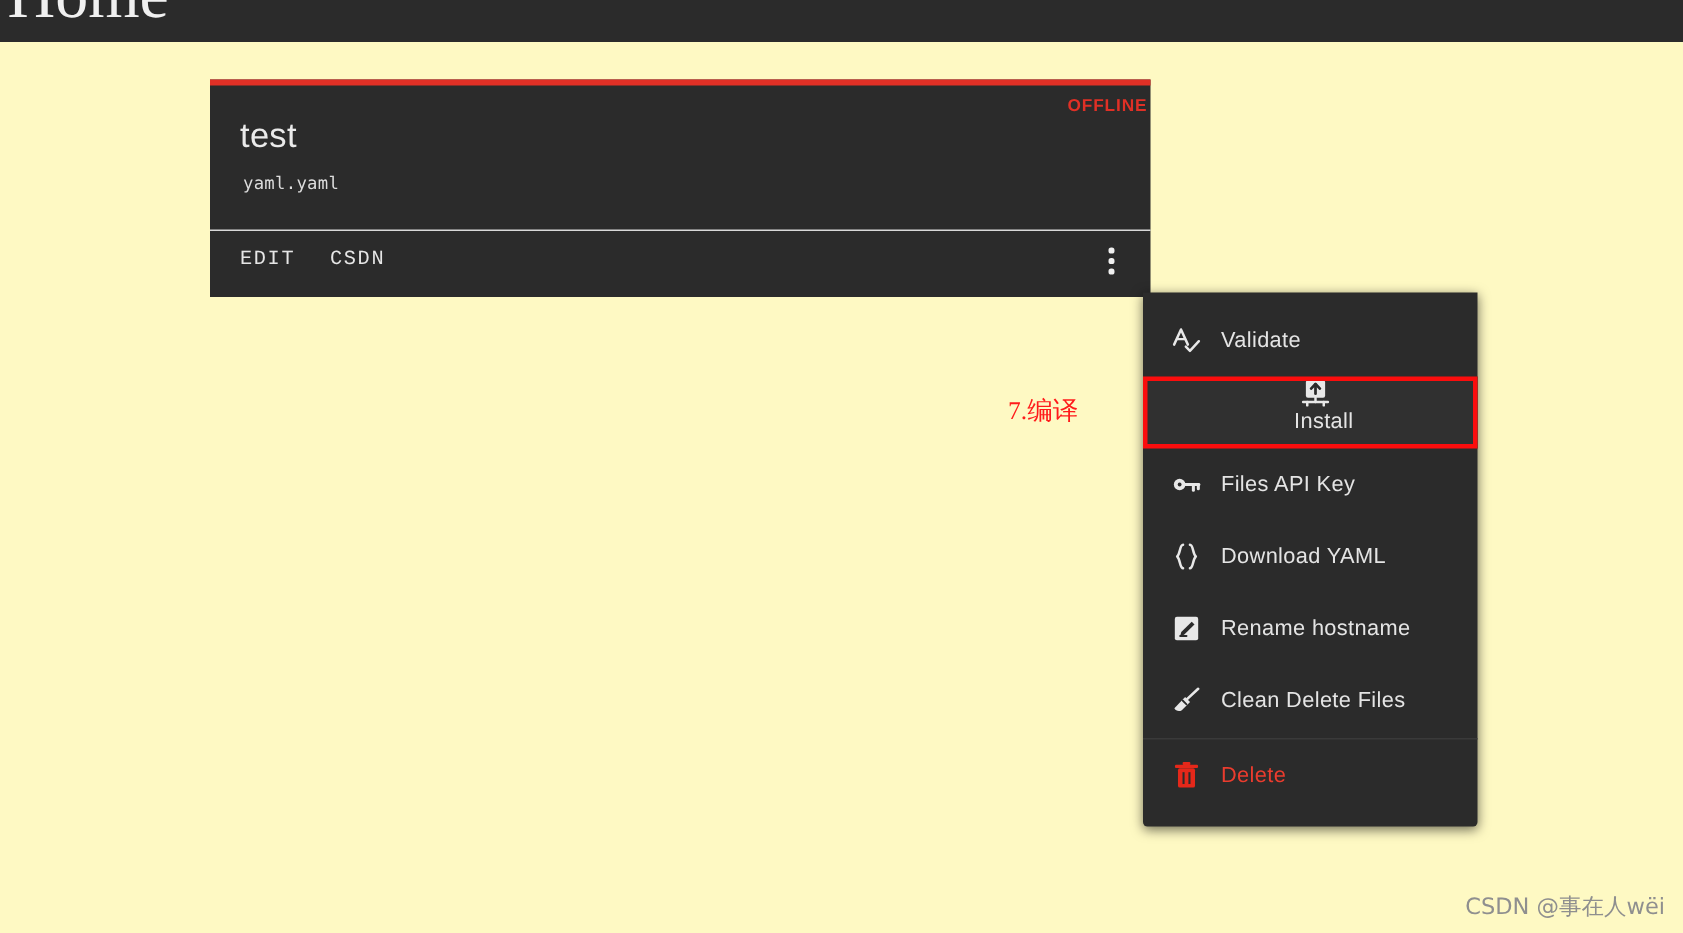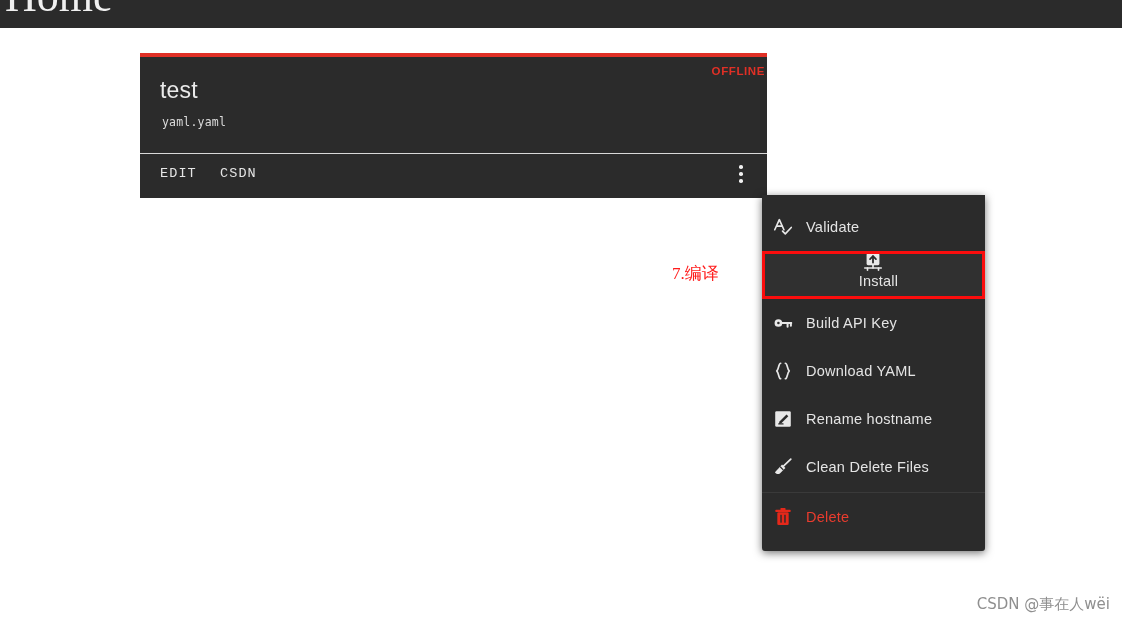--- a/index.html
+++ b/index.html
@@ -8,21 +8,21 @@
     height: 622px;
     background: #000000;
     overflow: hidden;
     font-family: "Liberation Sans", sans-serif;
   }
 
   #screen {
     position: relative;
     width: 1122px;
     height: 622px;
-    background: #ffffff;
+    background: #fef9c3;
   }
 
   
   .top-band {
     position: absolute;
     left: 0; top: 0;
     width: 1122px; height: 28px;
     background: #2b2b2b;
     overflow: hidden;
   }
@@ -127,21 +127,21 @@
     padding: 8px 0 10px 0;
     background: #2b2b2b;
     border-radius: 0 0 3px 3px;
     box-shadow: 0 2px 8px rgba(0,0,0,0.55);
   }
   .menu-item {
     position: relative;
     display: flex;
     align-items: center;
     height: 48px;
-    padding-left: 10px;
+    padding-left: 18px;
     cursor: pointer;
   }
   .menu-icon {
     width: 34px;
     min-width: 34px;
     display: flex;
     align-items: center;
     justify-content: flex-start;
     color: #e8e8e8;
   }
@@ -234,21 +234,21 @@
     <div class="menu-item">
       <span class="menu-icon">
         <svg width="22" height="22" viewBox="0 0 24 24" fill="none" stroke="currentColor" stroke-width="2.2" stroke-linecap="round">
           <circle cx="7" cy="12" r="4.2" fill="currentColor" stroke="none"></circle>
           <circle cx="7" cy="12" r="1.4" fill="#2b2b2b" stroke="none"></circle>
           <path d="M11 12 L21 12"></path>
           <path d="M17 12 L17 16.2"></path>
           <path d="M20.6 12 L20.6 15"></path>
         </svg>
       </span>
-      <span class="menu-label">Build API Key</span>
+      <span class="menu-label">Files API Key</span>
     </div>
 
     <div class="menu-item">
       <span class="menu-icon">
         <svg width="22" height="22" viewBox="0 0 24 24" fill="none" stroke="currentColor" stroke-width="1.8" stroke-linecap="round" stroke-linejoin="round">
           <path d="M9.5 3.5 C7 3.5 7.6 10 5.2 12 C7.6 14 7 20.5 9.5 20.5"></path>
           <path d="M14.5 3.5 C17 3.5 16.4 10 18.8 12 C16.4 14 17 20.5 14.5 20.5"></path>
         </svg>
       </span>
       <span class="menu-label">Download YAML</span>

